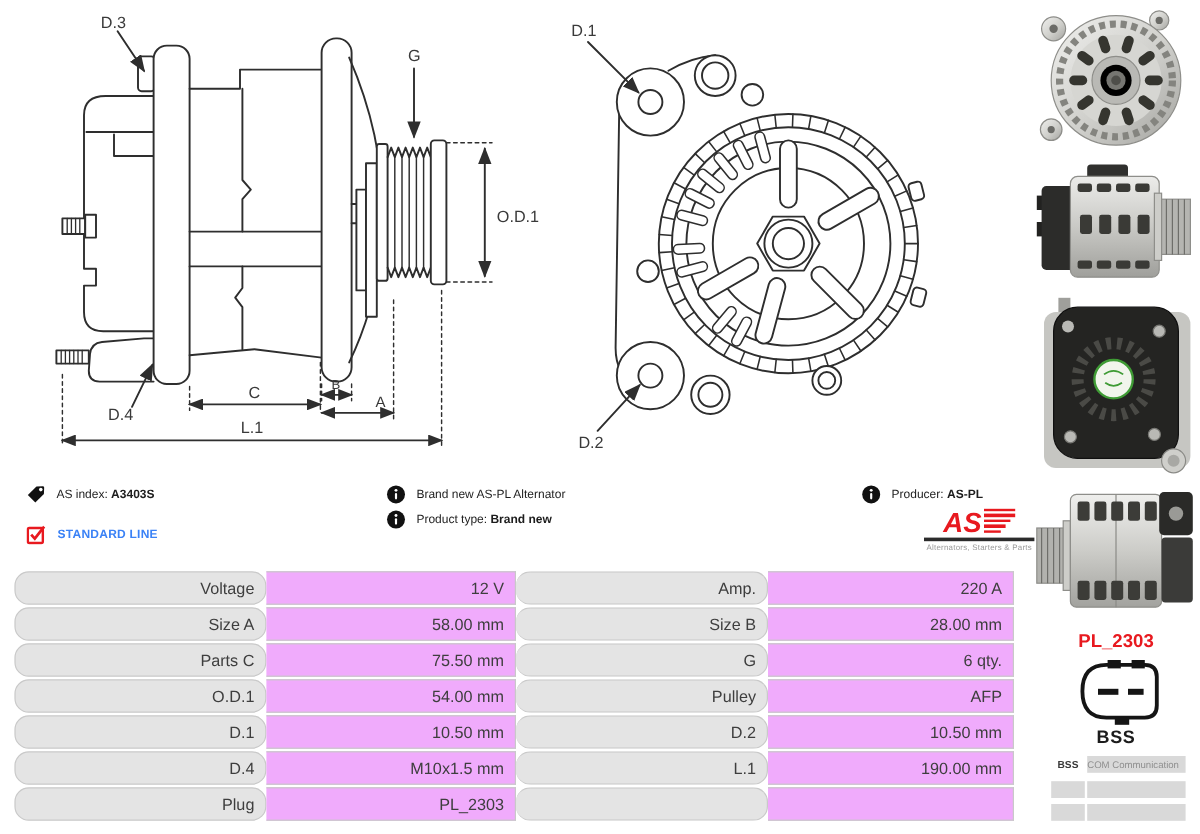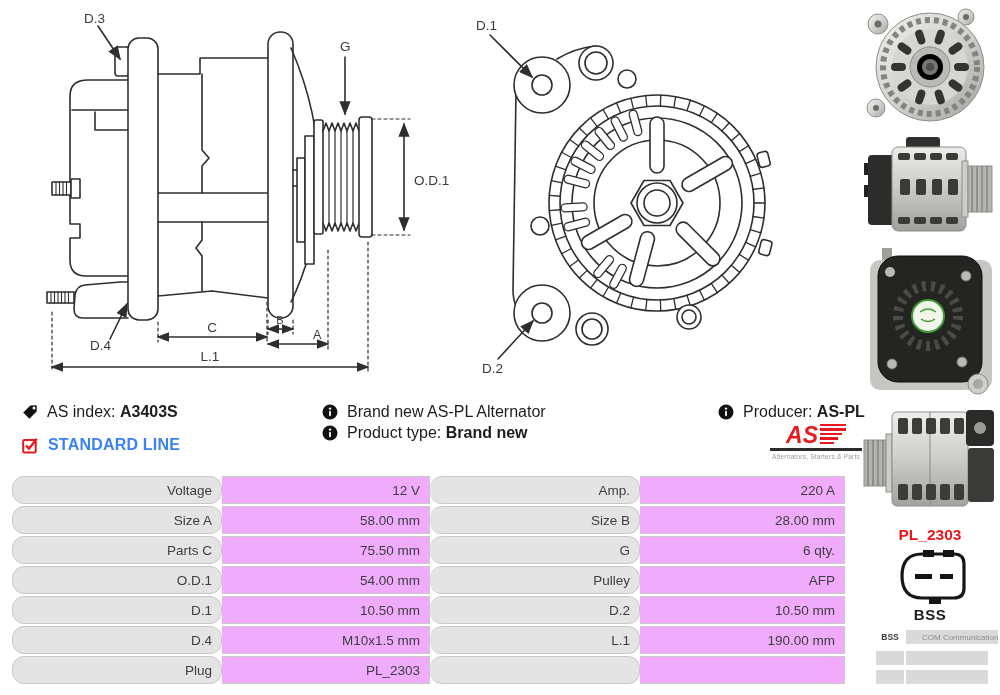--- a/index.html
+++ b/index.html
@@ -4,21 +4,21 @@
 <style>
   * { margin:0; padding:0; box-sizing:border-box; }
   html,body { background:#fff; }
   body { width:1000px; height:695px; position:relative; overflow:hidden;
          font-family:"Liberation Sans", sans-serif; color:#1d1d1d; }
   .abs { position:absolute; }
   svg text { font-family:"Liberation Sans", sans-serif; fill:#3a3a3a; }
 
   
   .irow { position:absolute; display:flex; align-items:center; gap:9px;
-          font-size:16px; height:18px; white-space:nowrap; }
+          font-size:10px; height:18px; white-space:nowrap; }
   .irow b { font-weight:bold; }
   .ic { flex:0 0 auto; }
   .red { color:#3b82f6; font-weight:bold; letter-spacing:.2px; }
 
   
   .logo { position:absolute; left:770px; top:423px; width:92px; text-align:center; }
   .logo .mark { display:flex; align-items:flex-end; justify-content:center; gap:2px; }
   .logo .as { font-style:italic; font-weight:bold; font-size:23px; line-height:24px; color:#e8191f; }
   .logo .stripes { display:flex; flex-direction:column; gap:2px; padding-bottom:3px; }
   .logo .stripes i { display:block; height:2.4px; background:#e8191f; }
@@ -38,21 +38,21 @@
   
   .photo { position:absolute; left:862px; width:136px; }
   .plugcode { position:absolute; left:862px; top:526px; width:136px; text-align:center;
               color:#e8191f; font-weight:bold; font-size:15.5px; }
   .plugname { position:absolute; left:862px; top:606px; width:136px; text-align:center;
               color:#1c1c1c; font-weight:bold; font-size:15px; letter-spacing:.5px; }
   .brow { position:absolute; left:876px; width:112px; height:14px; display:flex; gap:2px; }
   .brow .k { flex:0 0 28px; background:#fff; color:#3a3a3a; font-weight:bold; font-size:8.5px;
              display:flex; align-items:center; justify-content:center; }
   .brow .v { flex:1; background:#d9d9d9; color:#8f8f8f; font-size:8px;
-             display:flex; align-items:center; padding-left:16px; white-space:nowrap; }
+             display:flex; align-items:center; padding-left:0; white-space:nowrap; }
   .brow .g { background:#d9d9d9; }
 </style>
 </head>
 <body>
 
 <div>
 
   <svg class="abs" style="left:0;top:0" width="465" height="398" viewBox="0 0 465 398">
     <defs>
       <marker id="ar" markerWidth="9" markerHeight="7" refX="8" refY="3.5" orient="auto-start-reverse">

